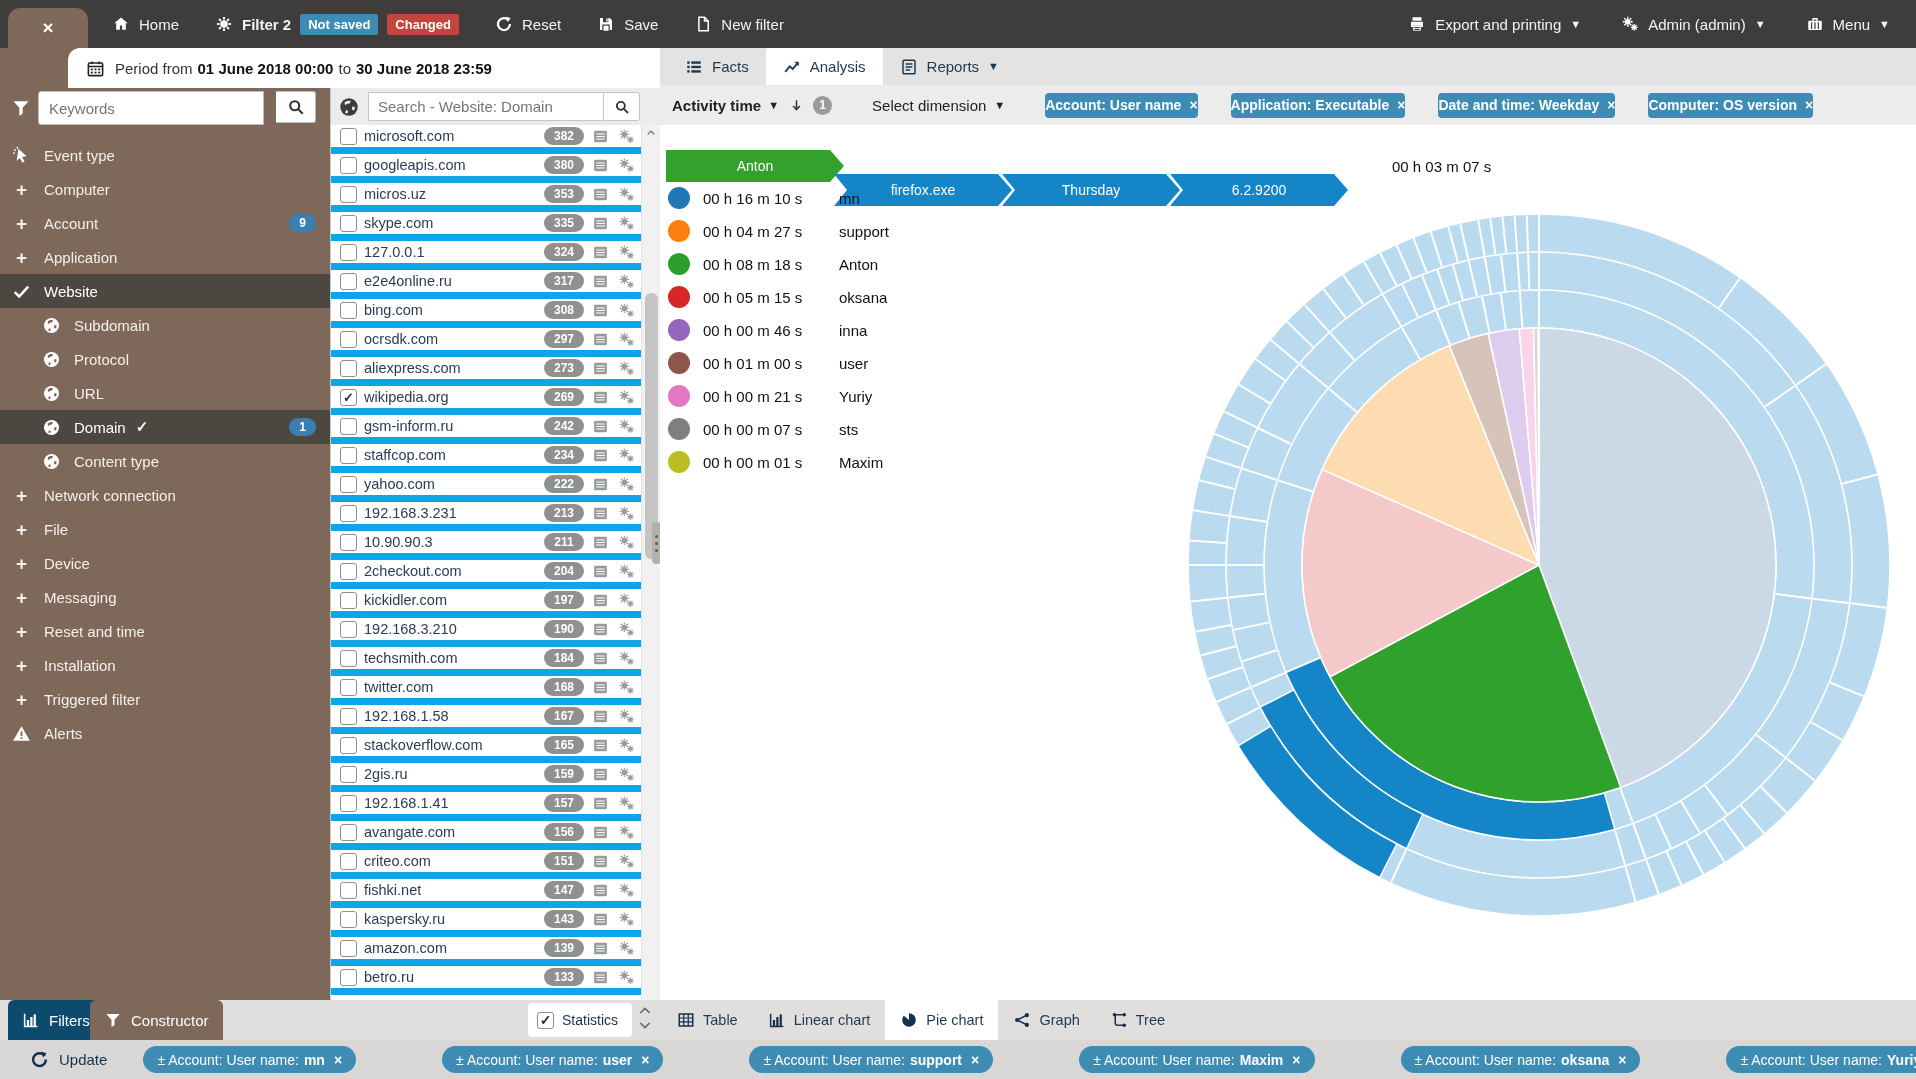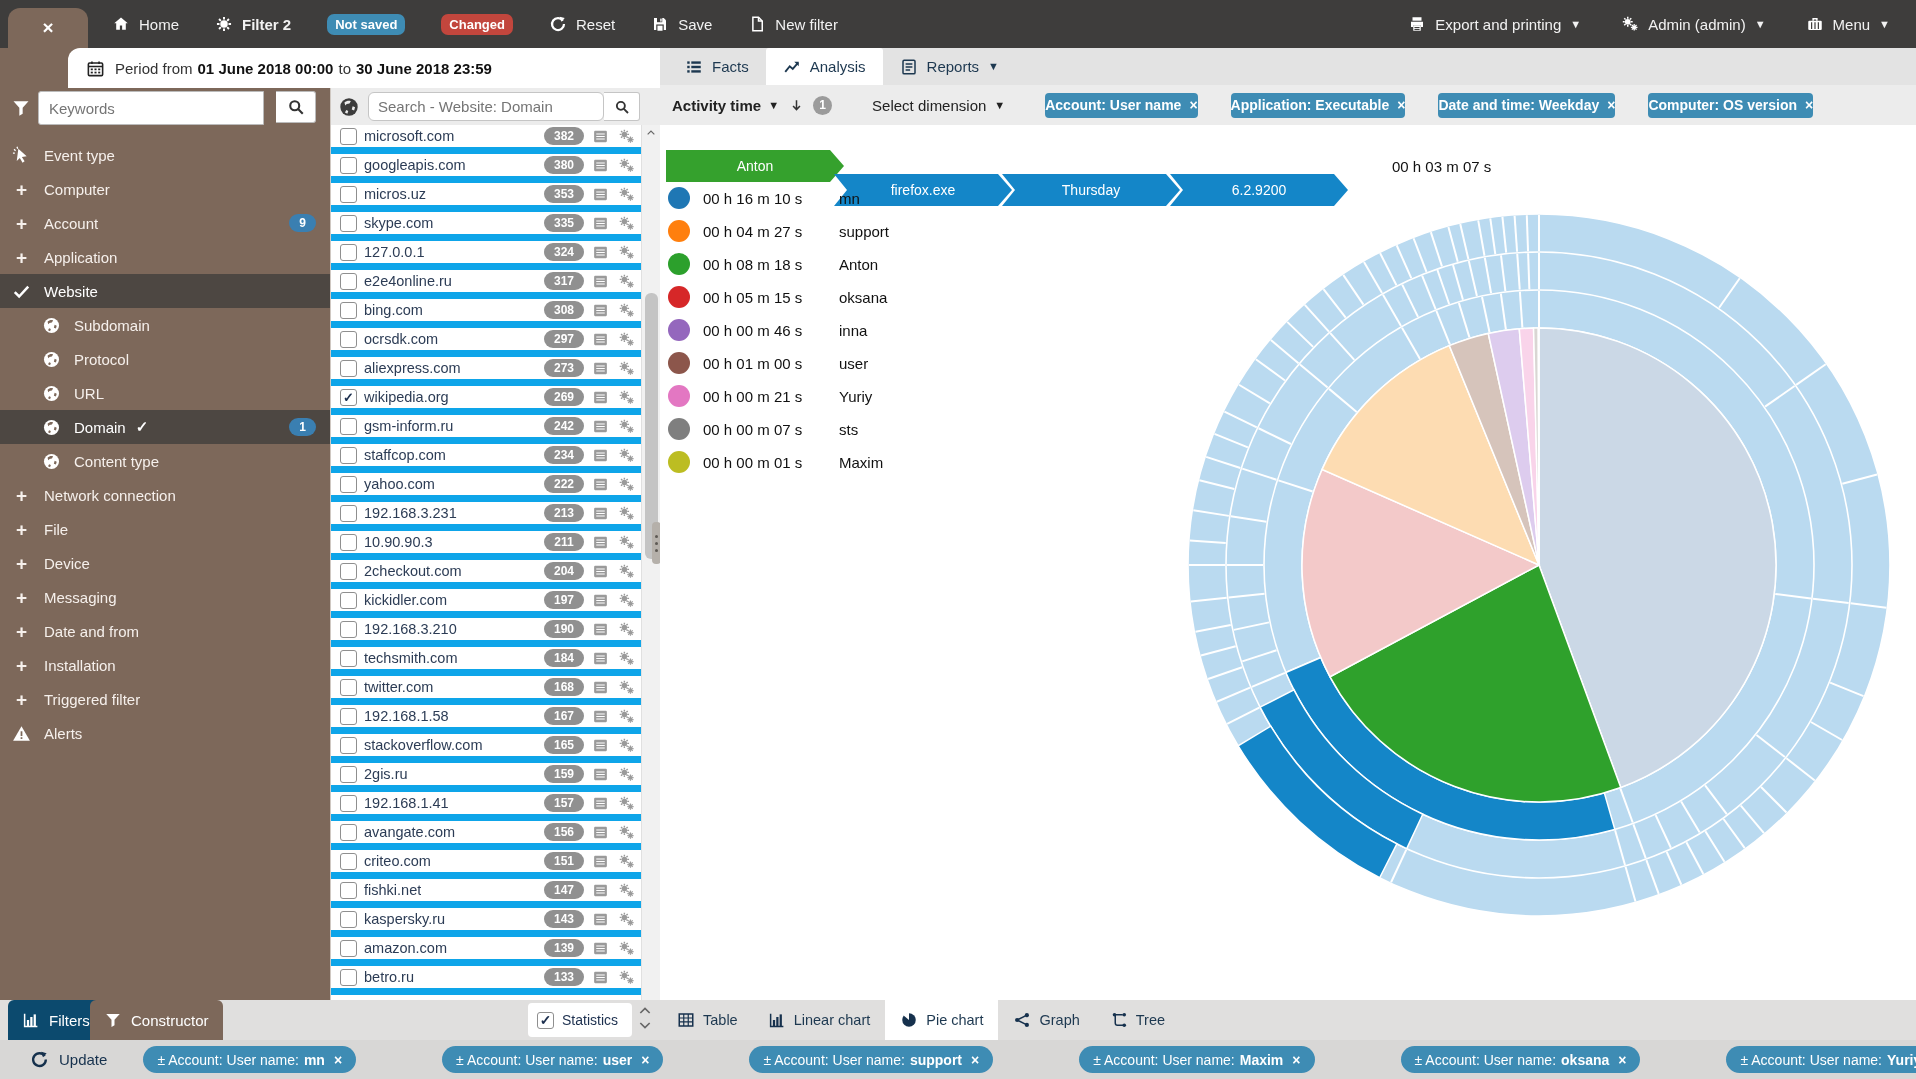--- a/index.html
+++ b/index.html
@@ -10,21 +10,21 @@
   .ic svg{width:100%;height:100%;}
   
   .topbar{left:0;top:0;width:1916px;height:48px;background:#3e3d3c;display:flex;align-items:center;
           color:#f2f2f2;font-size:15px;}
   .tab-close{position:absolute;left:8px;top:8px;width:80px;height:40px;background:#7d685a;
              border-radius:12px 12px 0 0;display:flex;align-items:center;justify-content:center;
              color:#fff;font-size:19px;font-weight:bold;cursor:pointer;}
   .tb-left{display:flex;align-items:center;gap:36px;margin-left:112px;}
   .tb-item{display:flex;align-items:center;gap:9px;cursor:pointer;white-space:nowrap;}
   .tb-item .ic{width:18px;height:18px;color:#fff;}
-  .badge{border-radius:7px;padding:3px 8px;font-size:13px;font-weight:bold;color:#fff;margin-left:27px;}
+  .badge{border-radius:2px;padding:3px 8px;font-size:13px;font-weight:bold;color:#fff;}
   .badge.ns{background:#3e8cb4;}
   .badge.ch{background:#c2463d;}
   .tb-right{margin-left:auto;display:flex;align-items:center;gap:40px;margin-right:26px;}
   .caret{font-size:11px;line-height:1;}
   
   .sidebar{left:0;top:48px;width:330px;height:952px;background:#7d685a;}
   .kw-funnel{position:absolute;left:11px;top:50px;width:20px;height:20px;color:#fff;}
   .kw-input{position:absolute;left:38px;top:43px;width:226px;height:32px;border:1px solid #bbb;
             border-radius:3px 0 0 3px;background:#fff;padding:16px 10px;font-size:15px;color:#333;outline:none;
             font-family:"Liberation Sans",sans-serif;box-sizing:border-box;}
@@ -45,21 +45,21 @@
             padding:0 6px;}
   
   .period{left:68px;top:48px;width:592px;height:40px;background:#fff;border-radius:12px 0 0 0;
           display:flex;align-items:center;font-size:15px;color:#333;}
   .period .ic{width:19px;height:19px;margin:0 10px 0 18px;color:#222;}
   .period b{color:#111;margin:0 5px;}
   
   .dpanel{left:330px;top:88px;width:330px;height:912px;background:#fff;border-left:1px solid #cfc8c2;box-sizing:border-box;}
   .d-search{position:absolute;left:0;top:0;width:330px;height:37px;background:#ececec;display:flex;align-items:center;}
   .d-search .globe{width:22px;height:22px;margin:0 8px 0 7px;color:#3c3c3c;}
-  .d-input{width:236px;height:29px;border:1px solid #c5c5c5;border-radius:6px;background:#fff;padding:0 9px;
+  .d-input{width:236px;height:29px;border:1px solid #c5c5c5;border-radius:1px;background:#fff;padding:0 9px;
            font-size:15px;color:#333;outline:none;font-family:"Liberation Sans",sans-serif;box-sizing:border-box;}
   .d-sbtn{width:36px;height:29px;background:#fff;border:1px solid #c5c5c5;border-left:none;border-radius:0 3px 3px 0;
           display:flex;align-items:center;justify-content:center;color:#333;cursor:pointer;box-sizing:border-box;}
   .d-sbtn .ic{width:16px;height:16px;}
   #d-rows{position:absolute;left:0;top:37px;width:310px;height:875px;overflow:hidden;}
   .d-row{height:29px;display:flex;align-items:center;padding-left:9px;border-bottom:7px solid #0ea5e9;
          box-sizing:border-box;background:#fff;}
   .cb{width:15px;height:15px;border:1.5px solid #8f8f8f;border-radius:3px;background:#fff;flex:none;
       display:flex;align-items:center;justify-content:center;font-size:13px;font-weight:bold;color:#1c2f4e;cursor:pointer;}
   .cb.checked::after{content:"\2713";}
@@ -340,21 +340,21 @@
         <div class="sb-row">
           <span class="sb-plus">+</span>
           <span>Device</span>
         </div>
         <div class="sb-row">
           <span class="sb-plus">+</span>
           <span>Messaging</span>
         </div>
         <div class="sb-row">
           <span class="sb-plus">+</span>
-          <span>Date and from</span>
+          <span>Reset and time</span>
         </div>
         <div class="sb-row">
           <span class="sb-plus">+</span>
           <span>Installation</span>
         </div>
         <div class="sb-row">
           <span class="sb-plus">+</span>
           <span>Triggered filter</span>
         </div>
         <div class="sb-row">

